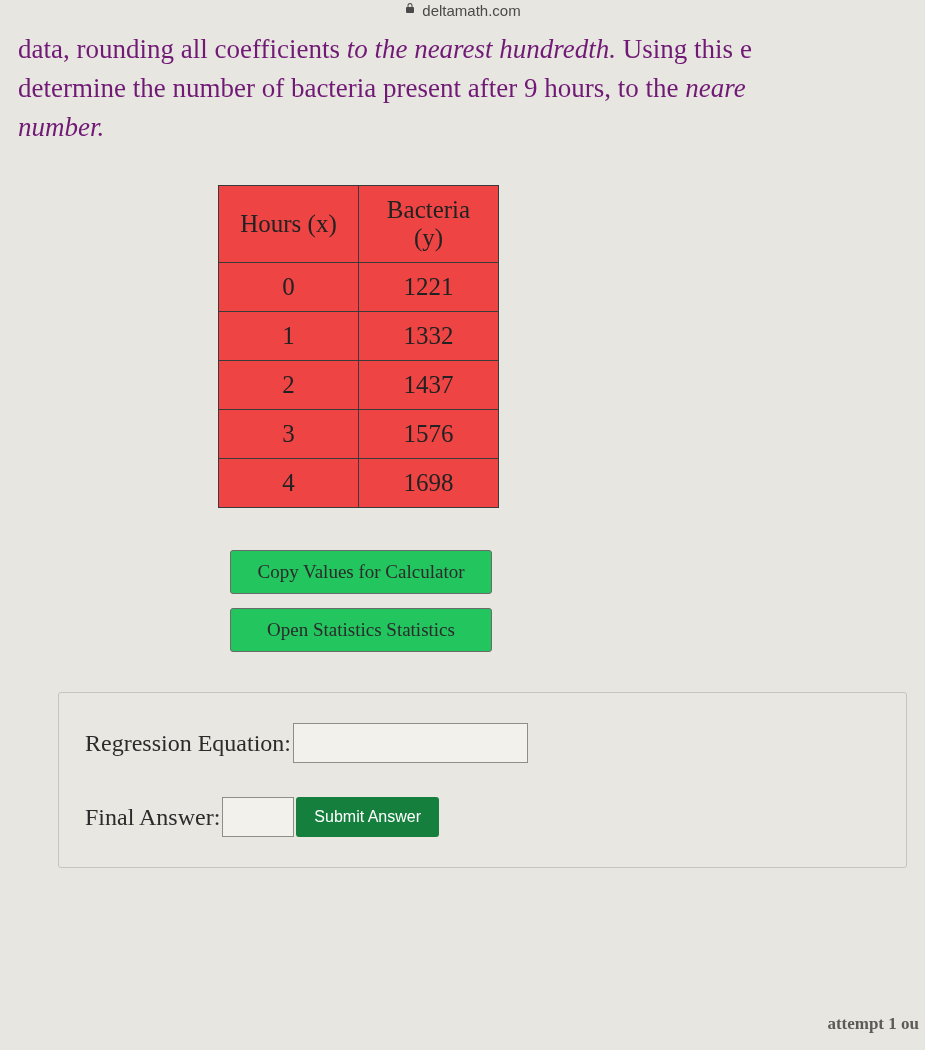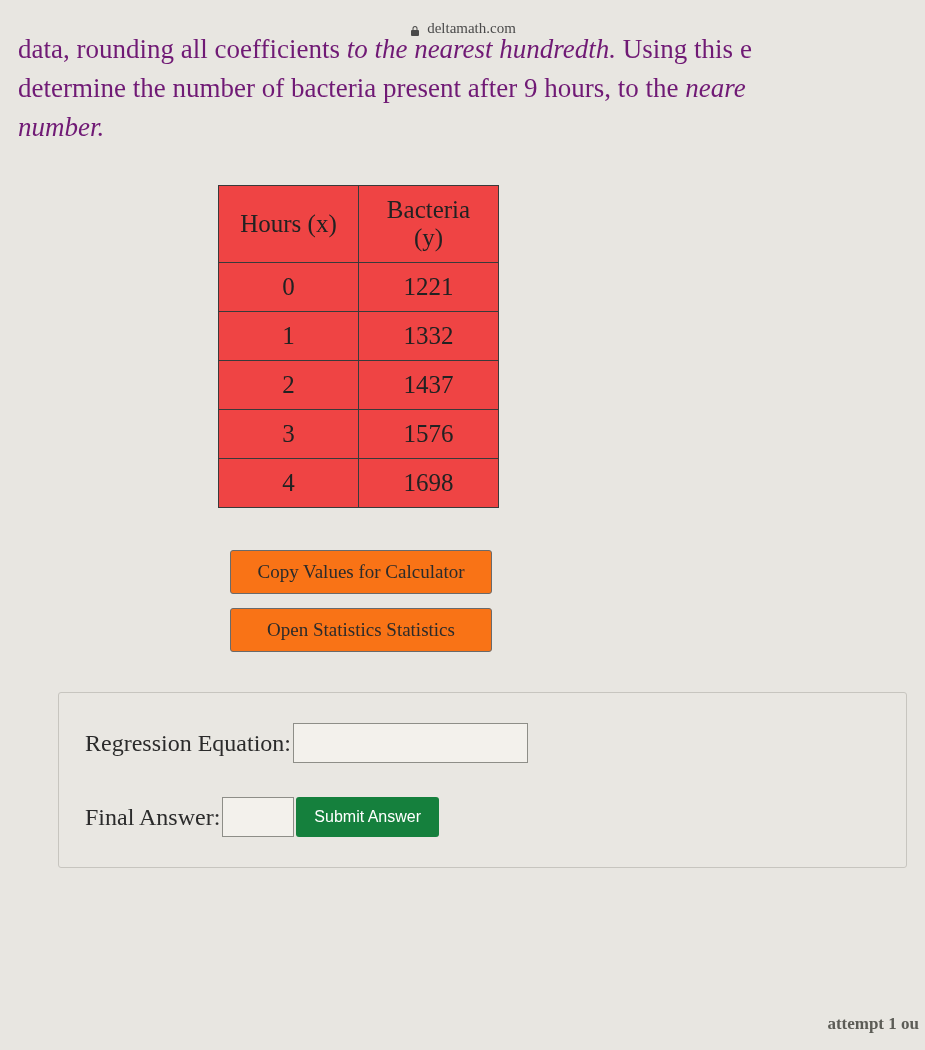--- a/index.html
+++ b/index.html
@@ -6,30 +6,30 @@
     body {
       font-family: Georgia, 'Times New Roman', serif;
       background: #e8e6e1;
       width: 925px;
       height: 1050px;
       overflow: hidden;
       position: relative;
     }
     .url-bar {
       position: absolute;
-      top: 20px;
+      top: 2px;
       left: 0;
       right: 0;
       text-align: center;
-      font-family: Liberation Serif, serif;
+      font-family: Liberation Sans, sans-serif;
       font-size: 15px;
       color: #4a4a4a;
       display: flex;
       justify-content: center;
-      align-items: flex-end;
+      align-items: flex-start;
       gap: 6px;
     }
     .lock-icon svg { width: 12px; height: 12px; display: block; }
     .content {
       padding: 30px 18px 0 18px;
       color: #262626;
     }
     .question {
       font-size: 27px;
       line-height: 1.45;
@@ -56,21 +56,21 @@
       margin-top: 42px;
       display: flex;
       flex-direction: column;
       gap: 14px;
       align-items: flex-start;
     }
     .btn-outline {
       font-family: Georgia, serif;
       font-size: 19px;
       color: #2b2b2b;
-      background: #f97316;
+      background: #22c55e;
       border: 1.5px solid #6a6a6a;
       border-radius: 3px;
       padding: 10px 14px;
       cursor: pointer;
       min-width: 262px;
       text-align: center;
     }
     .answer-box {
       margin-top: 40px;
       border: 1.5px solid #c7c5bf;

